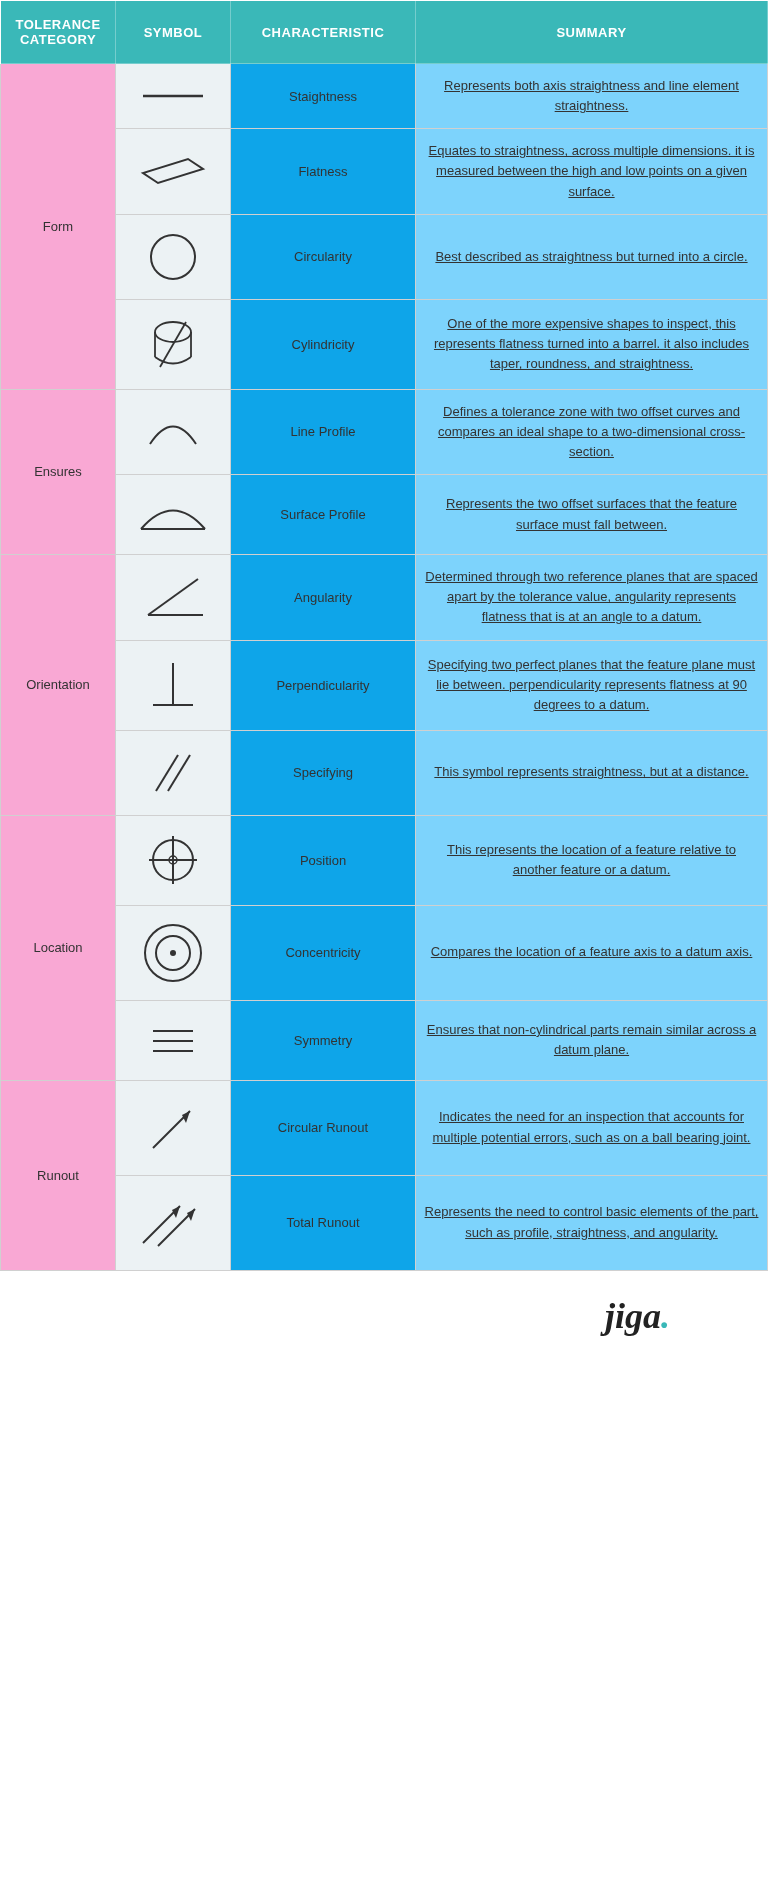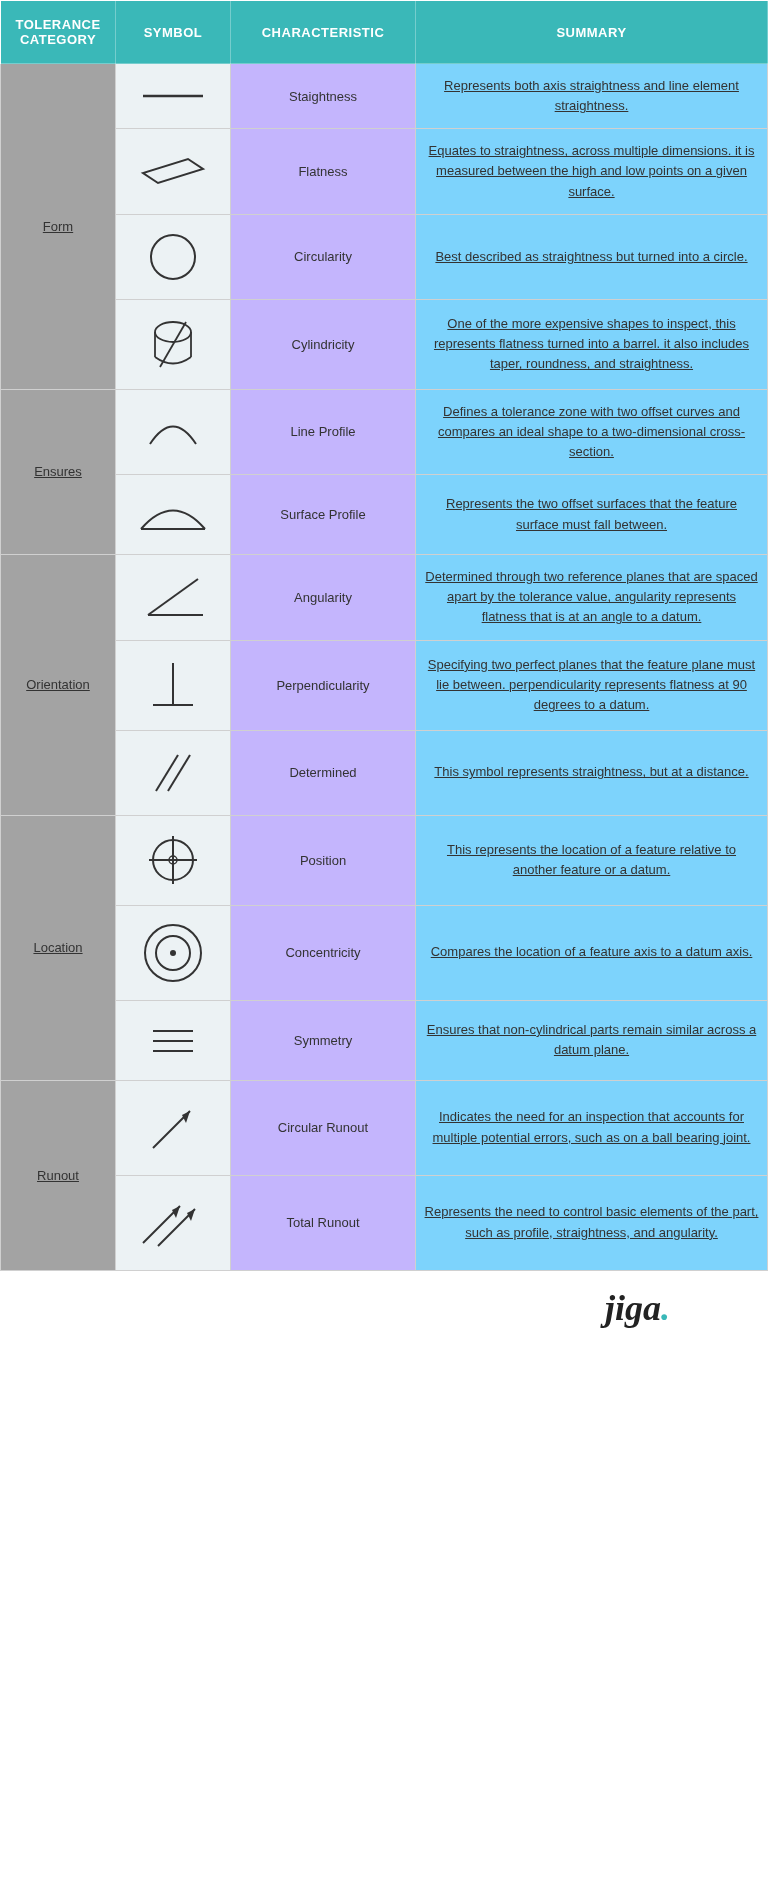--- a/index.html
+++ b/index.html
@@ -13,21 +13,21 @@
       width: 700px;
     }
 
     
     svg {
       overflow: visible;
     }
 
     
     .footer {
-      padding: 16px 30px;
+      padding: 24px 30px;
       text-align: right;
       background: #fff;
     }
     .jiga-logo {
       font-size: 36px;
       font-weight: 900;
       color: #222;
       font-style: italic;
       font-family: Georgia, serif;
     }
@@ -51,23 +51,23 @@
     .main-table .th-row td {
       background: #3ab8b8;
       color: #fff;
       font-weight: bold;
       font-size: 13px;
       text-transform: uppercase;
       letter-spacing: 0.5px;
       border-color: rgba(255,255,255,0.3);
       padding: 16px 8px;
     }
-    .cat-col { width: 115px; background: #a3a3a3; text-decoration: underline; }
+    .cat-col { width: 115px; background: #f9a8d4; }
     .sym-col { width: 115px; background: #ecf2f4; }
-    .char-col { width: 185px; background: #c4b5fd; }
+    .char-col { width: 185px; background: #0ea5e9; }
     .sum-col { background: #7dd3fc; text-align: left; padding: 14px 16px; line-height: 1.55; text-decoration: underline; }
     .sym-col svg { display: block; margin: 0 auto; }
   </style>
 </head>
 <body>
 
 <div class="table-container">
   <table class="main-table">
     <thead>
       <tr class="th-row">
@@ -170,21 +170,21 @@
         <td class="sum-col">Specifying two perfect planes that the feature plane must lie between. perpendicularity represents flatness at 90 degrees to a datum.</td>
       </tr>
       <tr>
         <td class="sym-col">
           <svg width="70" height="60" viewBox="0 0 70 60">
 
             <line x1="18" y1="48" x2="40" y2="12" stroke="#333" stroke-width="2"></line>
             <line x1="30" y1="48" x2="52" y2="12" stroke="#333" stroke-width="2"></line>
           </svg>
         </td>
-        <td class="char-col">Determined</td>
+        <td class="char-col">Specifying</td>
         <td class="sum-col">This symbol represents straightness, but at a distance.</td>
       </tr>
 
       <tr>
         <td class="cat-col" rowspan="3">Location</td>
         <td class="sym-col">
           <svg width="65" height="65" viewBox="0 0 65 65">
 
             <circle cx="32" cy="32" r="20" fill="none" stroke="#333" stroke-width="2"></circle>
             <line x1="32" y1="8" x2="32" y2="56" stroke="#333" stroke-width="2"></line>

